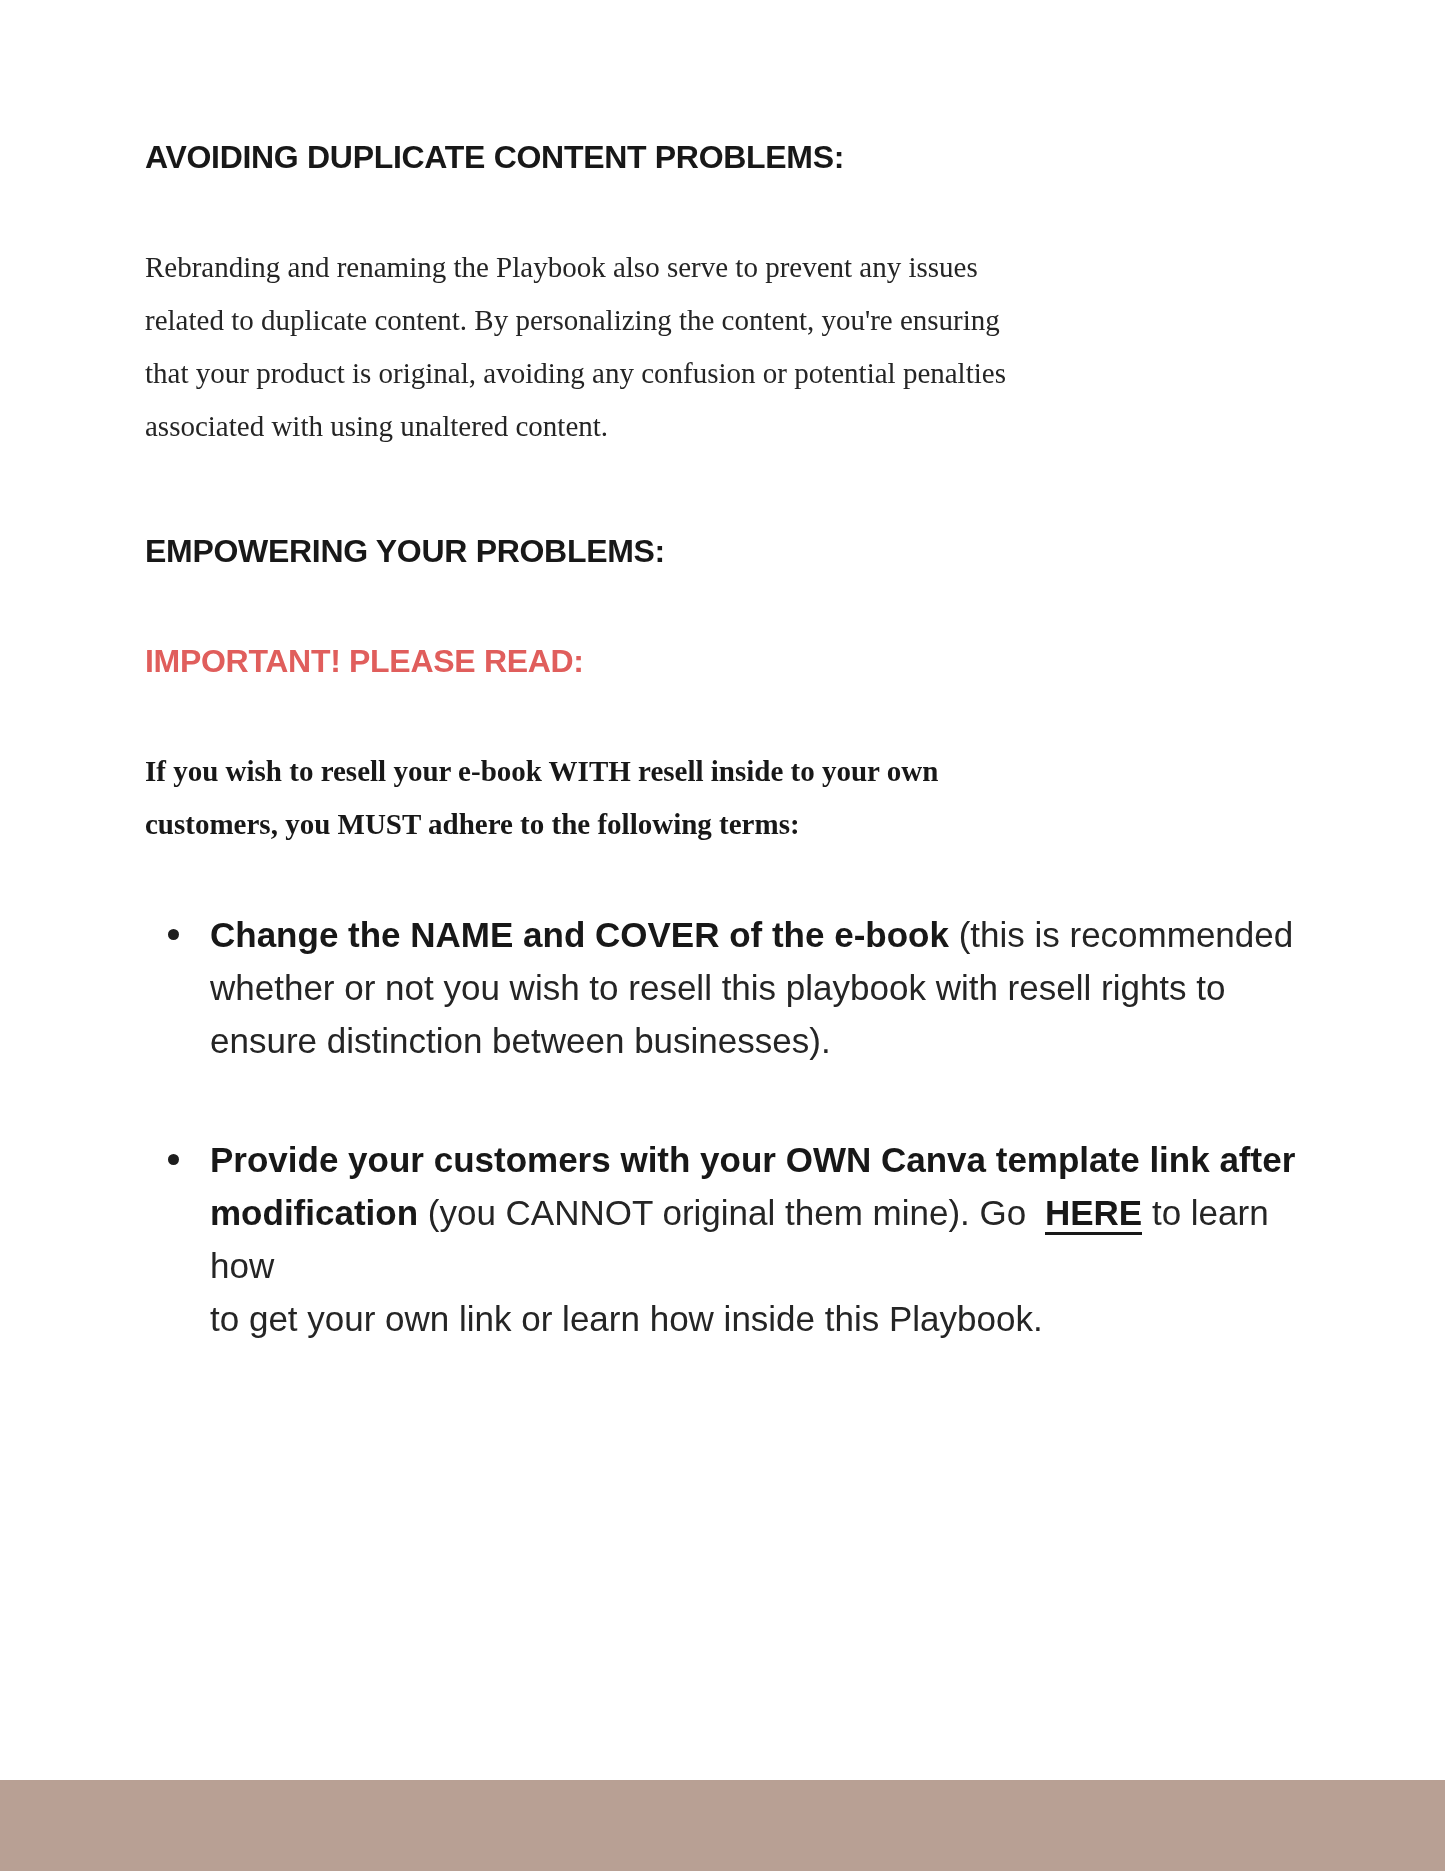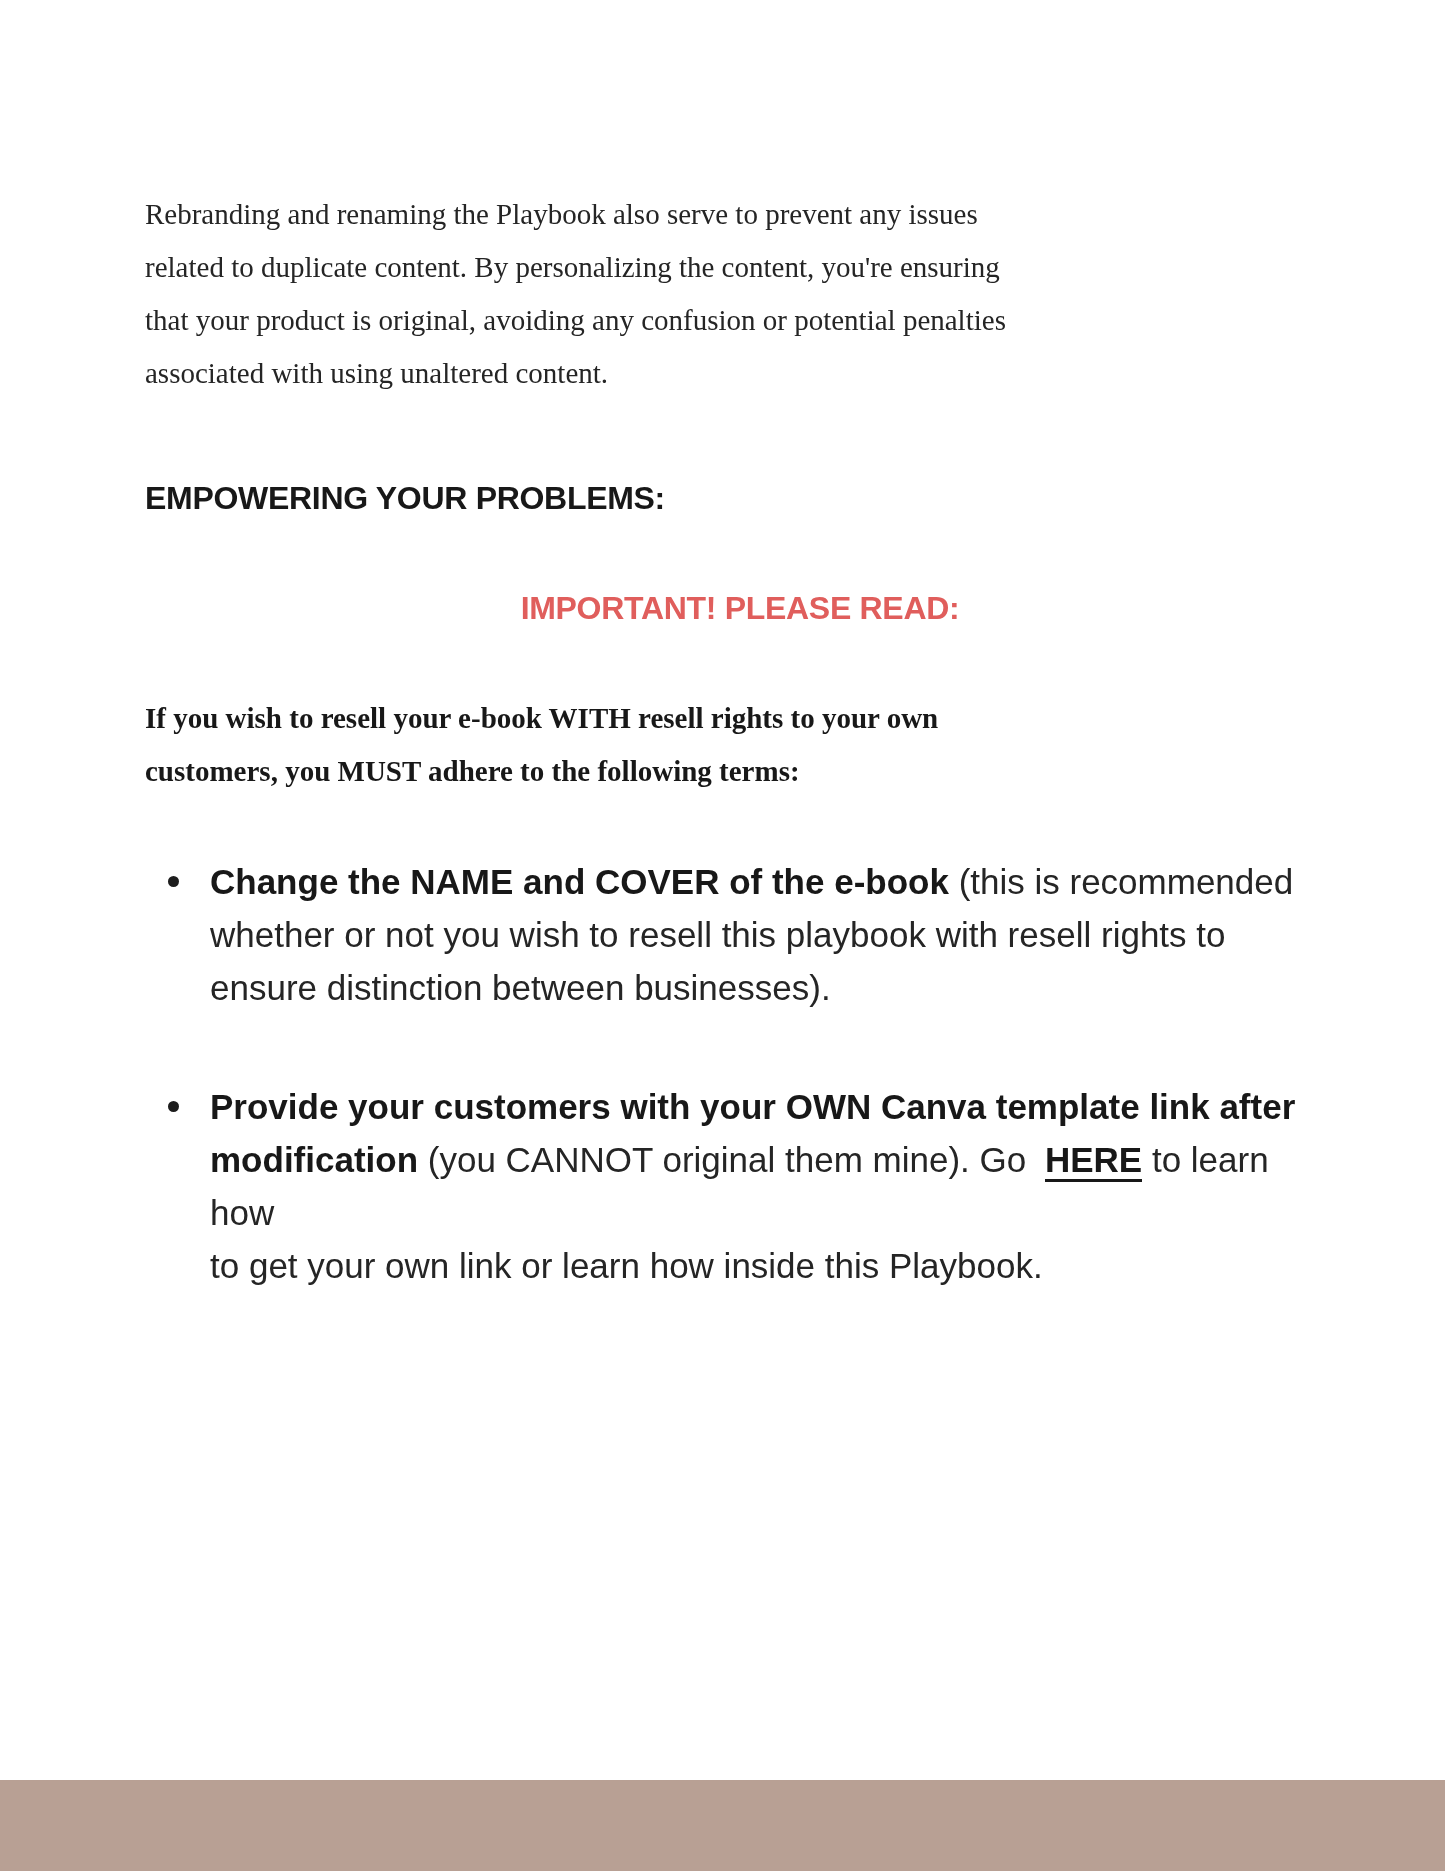--- a/index.html
+++ b/index.html
@@ -23,21 +23,21 @@
   .section-heading {
     margin: 57px 0 0 0;
     font-size: 32px;
     font-weight: bold;
     letter-spacing: -0.3px;
     line-height: 53px;
     color: var(--c-heading, #181818);
   }
   .section-heading.first { margin-top: 0; }
   .section-heading.gap-lg { margin-top: 72px; }
-  .section-heading.alert { color: var(--c-alert, #e05e5c); text-align: center; }
+  .section-heading.alert { color: var(--c-alert, #e05e5c); }
   .body-text {
     margin: 57px 0 0 0;
     font-size: 29px;
     line-height: 53px;
     color: var(--c-body, #252525);
     white-space: pre-line;
     font-family: Liberation Serif, serif;
   }
   .body-text.bold-intro { font-weight: bold; color: var(--c-heading, #181818); }
   .bullet-list {
@@ -81,32 +81,33 @@
     height: 91px;
     background: var(--c-footer_bar, #b8a094);
   }
 </style>
 </head>
 <body>
 
 <div class="page">
   <div class="content">
 
+    <h2 class="section-heading first">AVOIDING DUPLICATE CONTENT PROBLEMS:</h2>
 
     <p class="body-text">Rebranding and renaming the Playbook also serve to prevent any issues
 related to duplicate content. By personalizing the content, you're ensuring
 that your product is original, avoiding any confusion or potential penalties
 associated with using unaltered content.</p>
 
     <h2 class="section-heading gap-lg">EMPOWERING YOUR PROBLEMS:</h2>
 
 
     <h2 class="section-heading alert">IMPORTANT! PLEASE READ:</h2>
 
-    <p class="body-text bold-intro">If you wish to resell your e-book WITH resell rights to your own
+    <p class="body-text bold-intro">If you wish to resell your e-book WITH resell inside to your own
 customers, you MUST adhere to the following terms:</p>
 
     <ul class="bullet-list">
       <li class="bullet-item">
         <span class="bullet-dot"></span>
         <span class="bullet-text"><span class="bold">Change the NAME and COVER of the e-book</span><span> (this is recommended
 whether or not you wish to resell this playbook with resell rights to
 ensure distinction between businesses).</span></span>
       </li>
       <li class="bullet-item">

